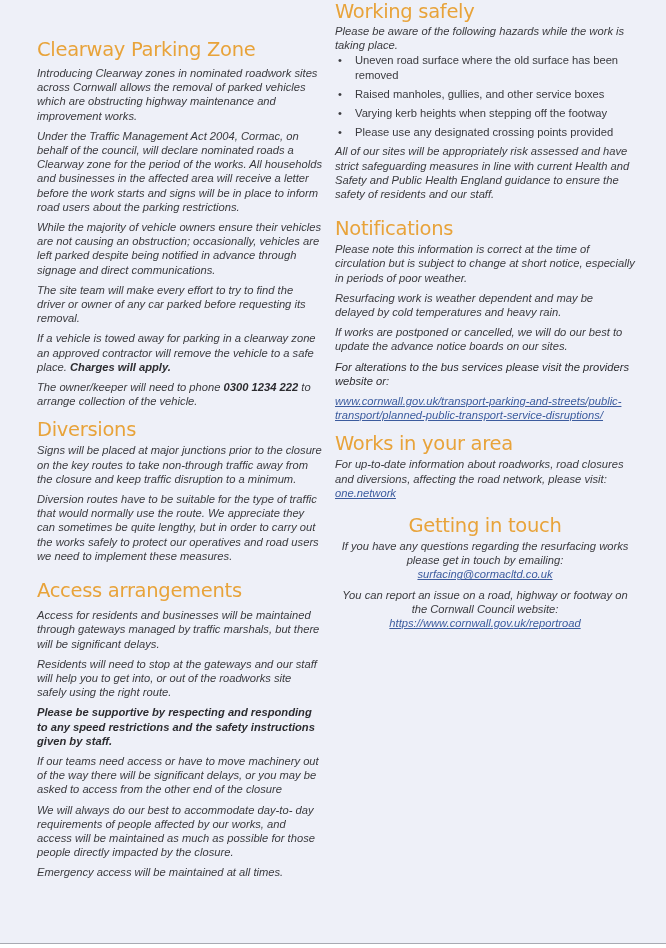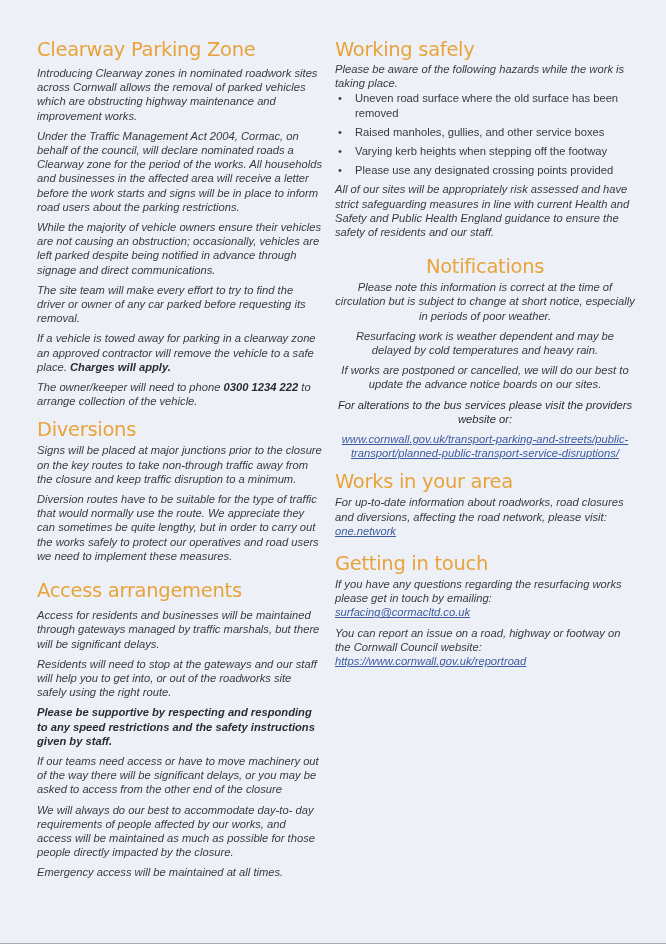--- a/index.html
+++ b/index.html
@@ -108,45 +108,45 @@
       <p>Residents will need to stop at the gateways and our staff will help you to get into, or out of the roadworks site  safely using the right route.</p>
       <p class="bold">Please be supportive by respecting and responding  to any speed restrictions and the safety instructions given by staff.</p>
       <p>If our teams need access or have to move machinery out of the way there will be significant delays, or you may be asked to access from the other end of the closure</p>
       <p>We will always do our best to accommodate day-to- day requirements of people affected by our works, and  access will be maintained as much as possible for those people directly impacted by the closure.</p>
       <p>Emergency access will be maintained at all times.</p>
     </section>
   </div>
 
   <div class="col col-right">
 
-    <section style="padding-top:38px;">
+    <section style="">
       <h2 class="h-big" style="margin-bottom:0;">Working safely</h2>
       <p style="margin-bottom:1px;">Please be aware of the following hazards while the work is taking place.</p>
       <ul class="hazards">
         <li><span class="bullet">•</span><span>Uneven road surface where the old surface has been removed</span></li>
         <li><span class="bullet">•</span><span>Raised manholes, gullies, and other service boxes</span></li>
         <li><span class="bullet">•</span><span>Varying kerb heights when stepping off the footway</span></li>
         <li><span class="bullet">•</span><span>Please use any designated crossing points provided</span></li>
       </ul>
       <p>All of our sites will be appropriately risk assessed and  have strict  safeguarding measures in line with current  Health and Safety and Public Health England guidance to ensure the safety of residents and our staff.</p>
     </section>
 
-    <section style="padding-top:10px;text-align:center;">
+    <section style="padding-top:10px;">
       <h2 class="h-big" style="margin-bottom:1px;">Notifications</h2>
       <p>Please note this information is correct at the time of circulation but is subject to change at short notice, especially in periods of poor weather.</p>
       <p>Resurfacing work is weather dependent and may be delayed by cold temperatures and heavy rain.</p>
       <p>If works are postponed or cancelled, we will do our best to update the advance notice boards on our sites.</p>
       <p style="color:#2c2c30;">For alterations to the bus services please visit the providers website or:</p>
       <p><a class="link" href="#">www.cornwall.gov.uk/transport-parking-and-streets/public-transport/planned-public-transport-service-disruptions/</a></p>
     </section>
 
     <section style="padding-top:4px;">
       <h2 class="h-big" style="margin-bottom:1px;">Works in your area</h2>
       <p><span>For up-to-date information about roadworks, road closures and diversions, affecting the road network, please visit: </span><a class="link" href="#">one.network</a></p>
     </section>
 
-    <section style="padding-top:8px;">
+    <section style="padding-top:8px;text-align:center;">
       <h2 class="h-big" style="margin-bottom:1px;">Getting in touch</h2>
       <p><span>If you have any questions regarding the resurfacing works please get in touch by emailing:</span><br><a class="link" href="#">surfacing@cormacltd.co.uk</a></p>
       <p style="margin-bottom:12px;"><span>You can report an issue on a road, highway or footway on the Cornwall Council website:</span><br><a class="link" href="#">https://www.cornwall.gov.uk/reportroad</a></p>
     </section>
   </div>
 </div>
 
 </body></html>

